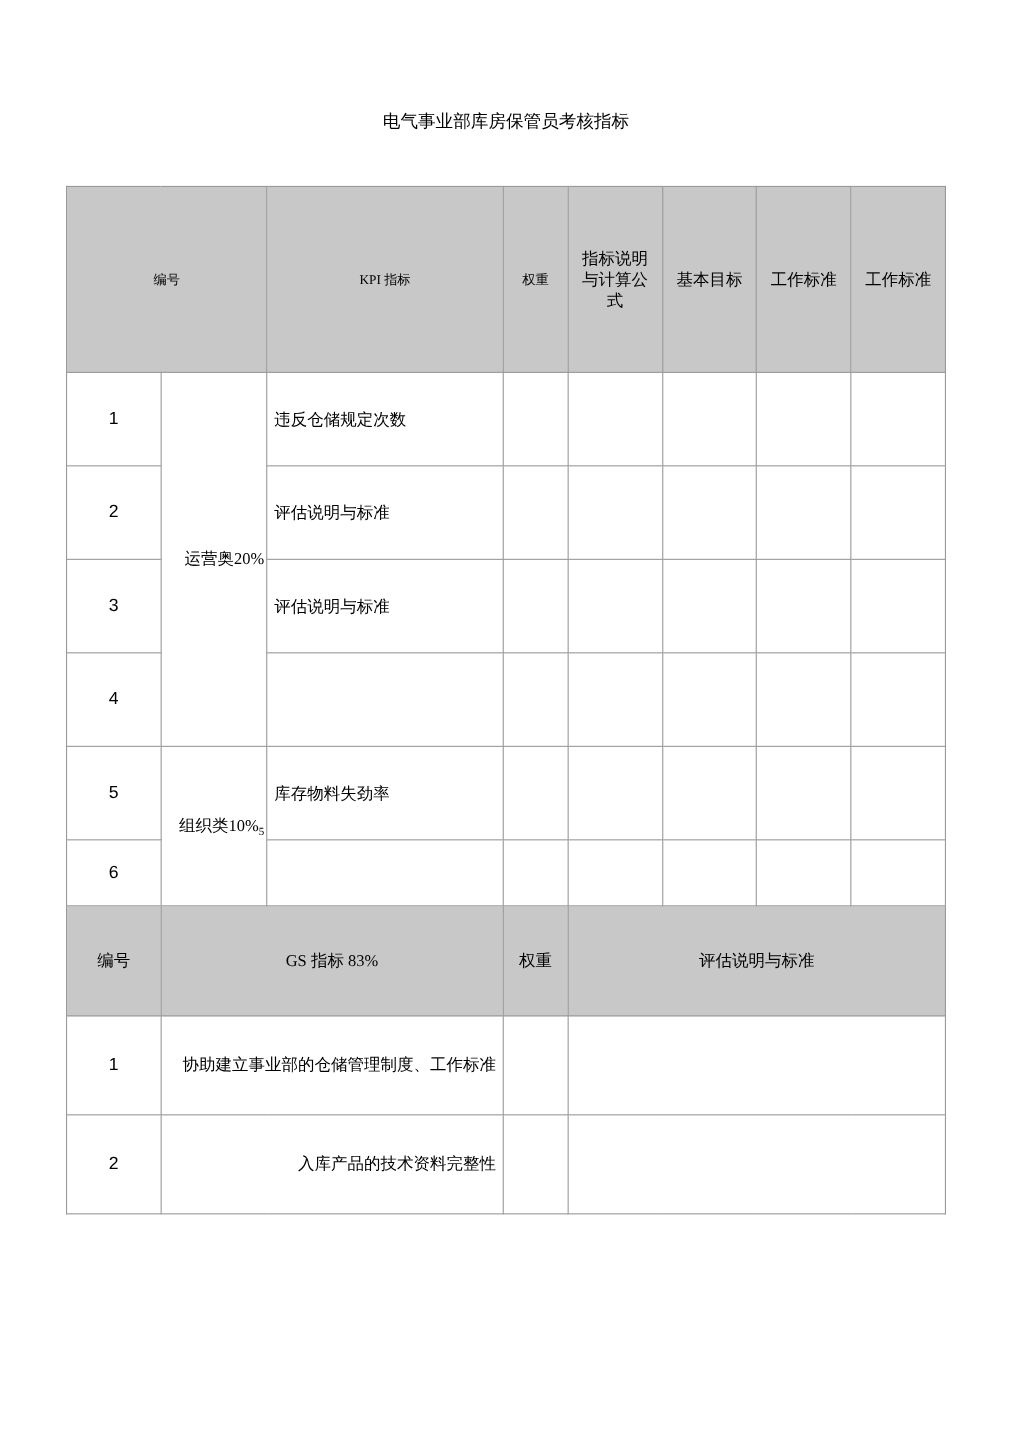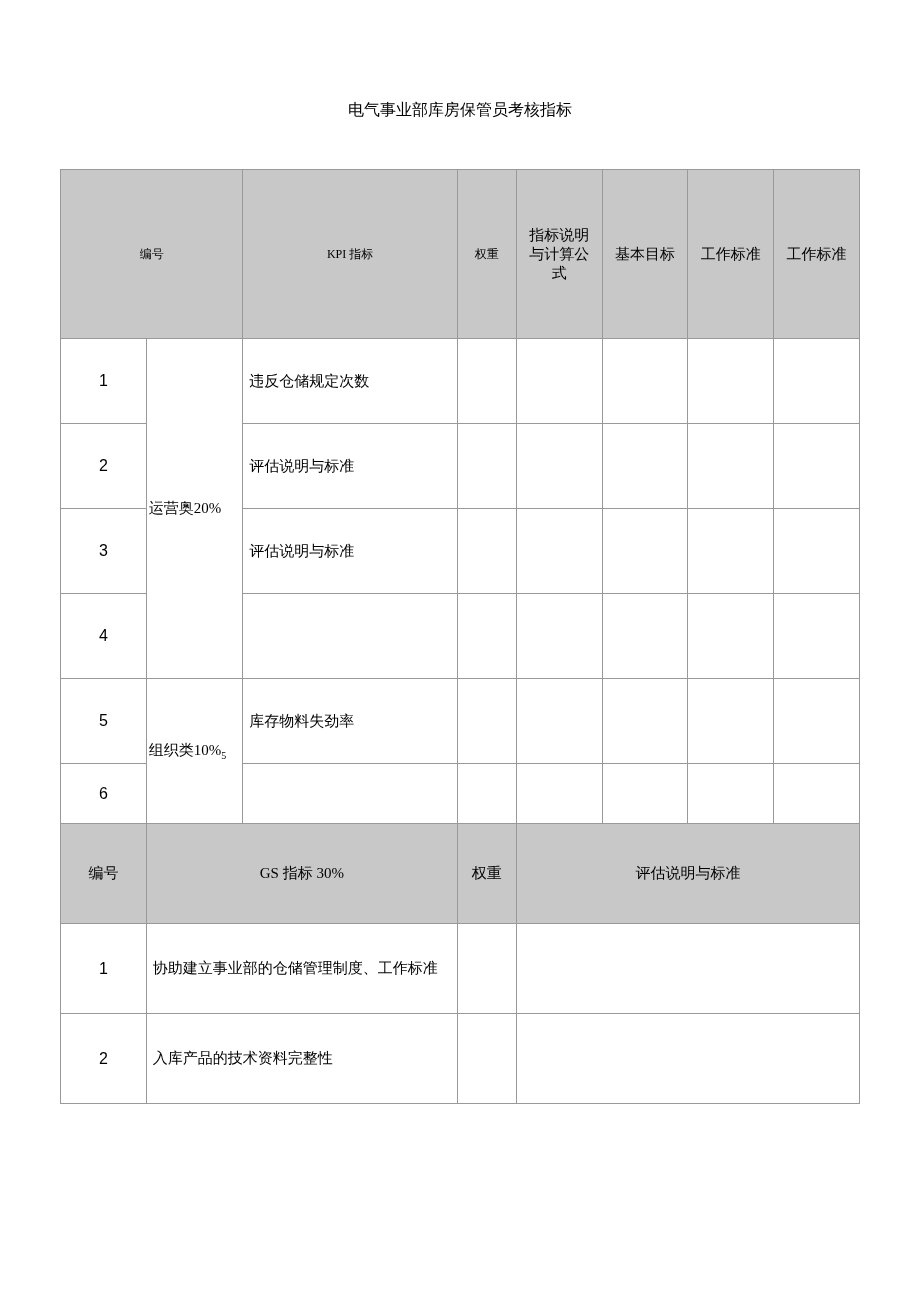--- a/index.html
+++ b/index.html
@@ -48,40 +48,40 @@
     }
     .data-row-short td {
       height: 60px;
     }
     .num-col {
       text-align: center;
       font-family: Arial, sans-serif;
       font-size: 16px;
     }
     .cat-col {
-      text-align: left;
+      text-align: right;
       font-size: 15px;
       padding-left: 2px;
       padding-right: 2px;
     }
     .kpi-col {
       text-align: left;
       font-size: 15px;
       font-family: Liberation Mono, monospace;
     }
     .section-header th {
       background: #c8c8c8;
       height: 100px;
       font-weight: normal;
     }
     .gs-row td {
       height: 90px;
     }
     .gs-text {
-      text-align: left;
+      text-align: right;
       font-size: 15px;
     }
     .col-num { width: 80px; }
     .col-cat { width: 90px; }
     .col-kpi { width: 200px; }
     .col-weight { width: 55px; }
     .col-desc { width: 80px; }
     .col-src { width: 80px; }
     .col-base { width: 80px; }
     .col-chal { width: 80px; }
@@ -169,21 +169,21 @@
       <td class="num-col">6</td>
       <td class="kpi-col"></td>
       <td></td>
       <td></td>
       <td></td>
       <td></td>
       <td></td>
     </tr>
     <tr class="section-header">
       <th>编号</th>
-      <th colspan="2">GS 指标 30%</th>
+      <th colspan="2">GS 指标 83%</th>
       <th>权重</th>
       <th colspan="4">评估说明与标准</th>
     </tr>
     <tr class="gs-row">
       <td class="num-col">1</td>
       <td class="gs-text" colspan="2">协助建立事业部的仓储管理制度、工作标准</td>
       <td></td>
       <td colspan="4"></td>
     </tr>
     <tr class="gs-row">

